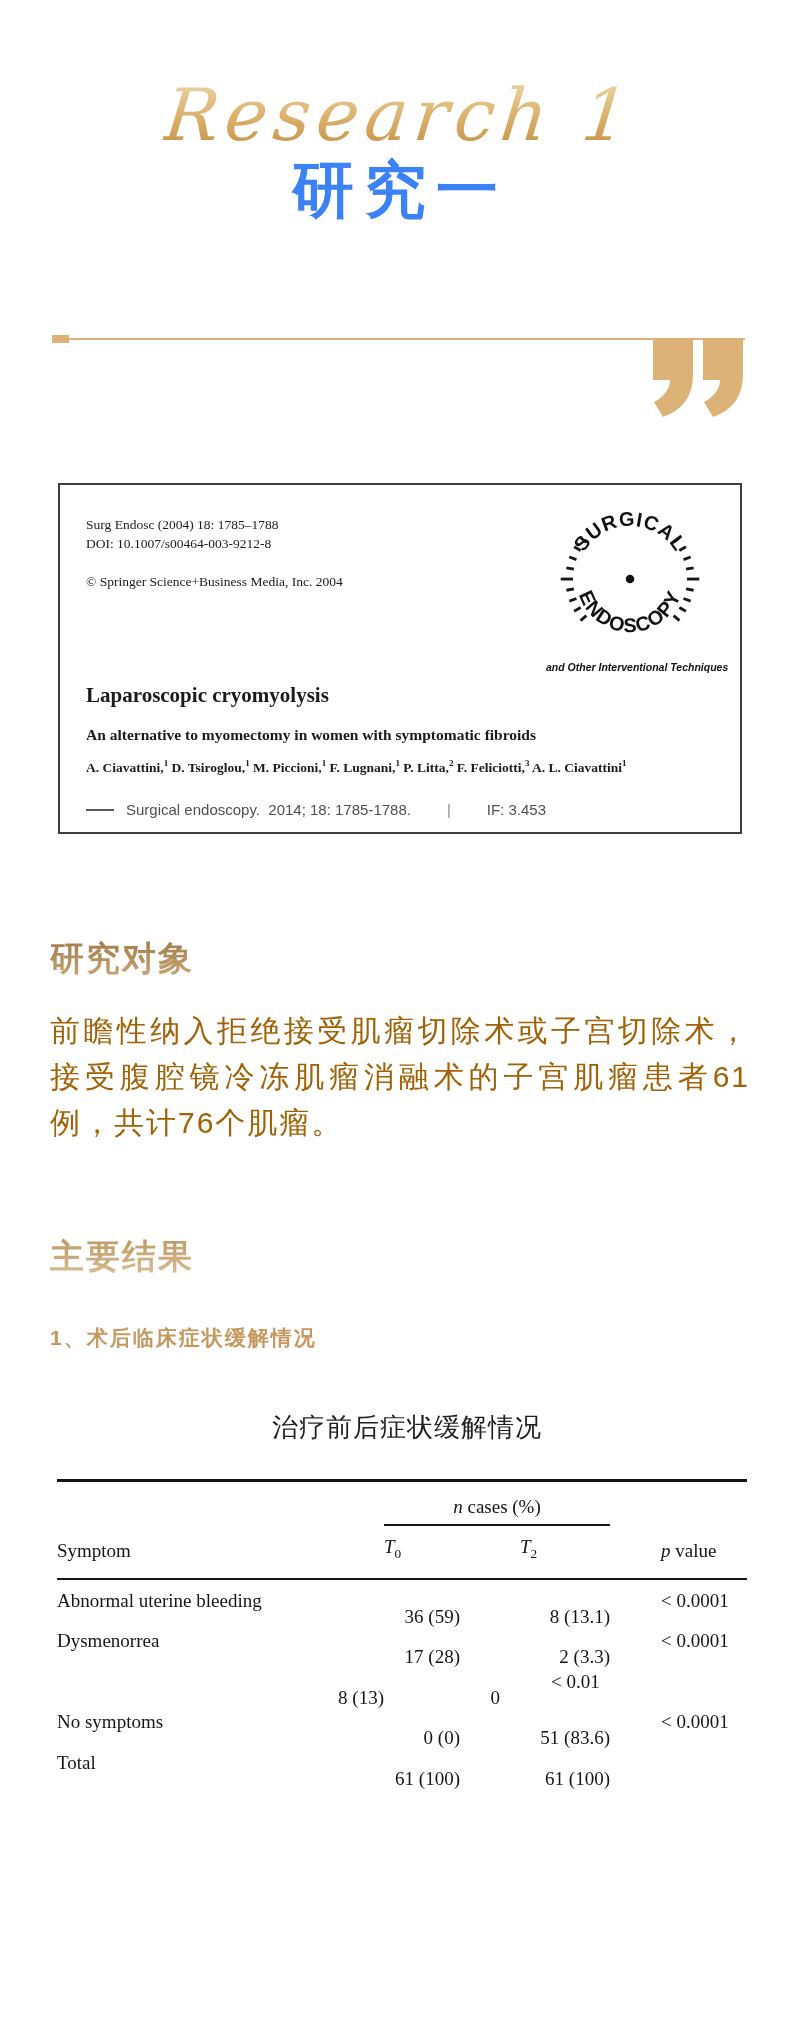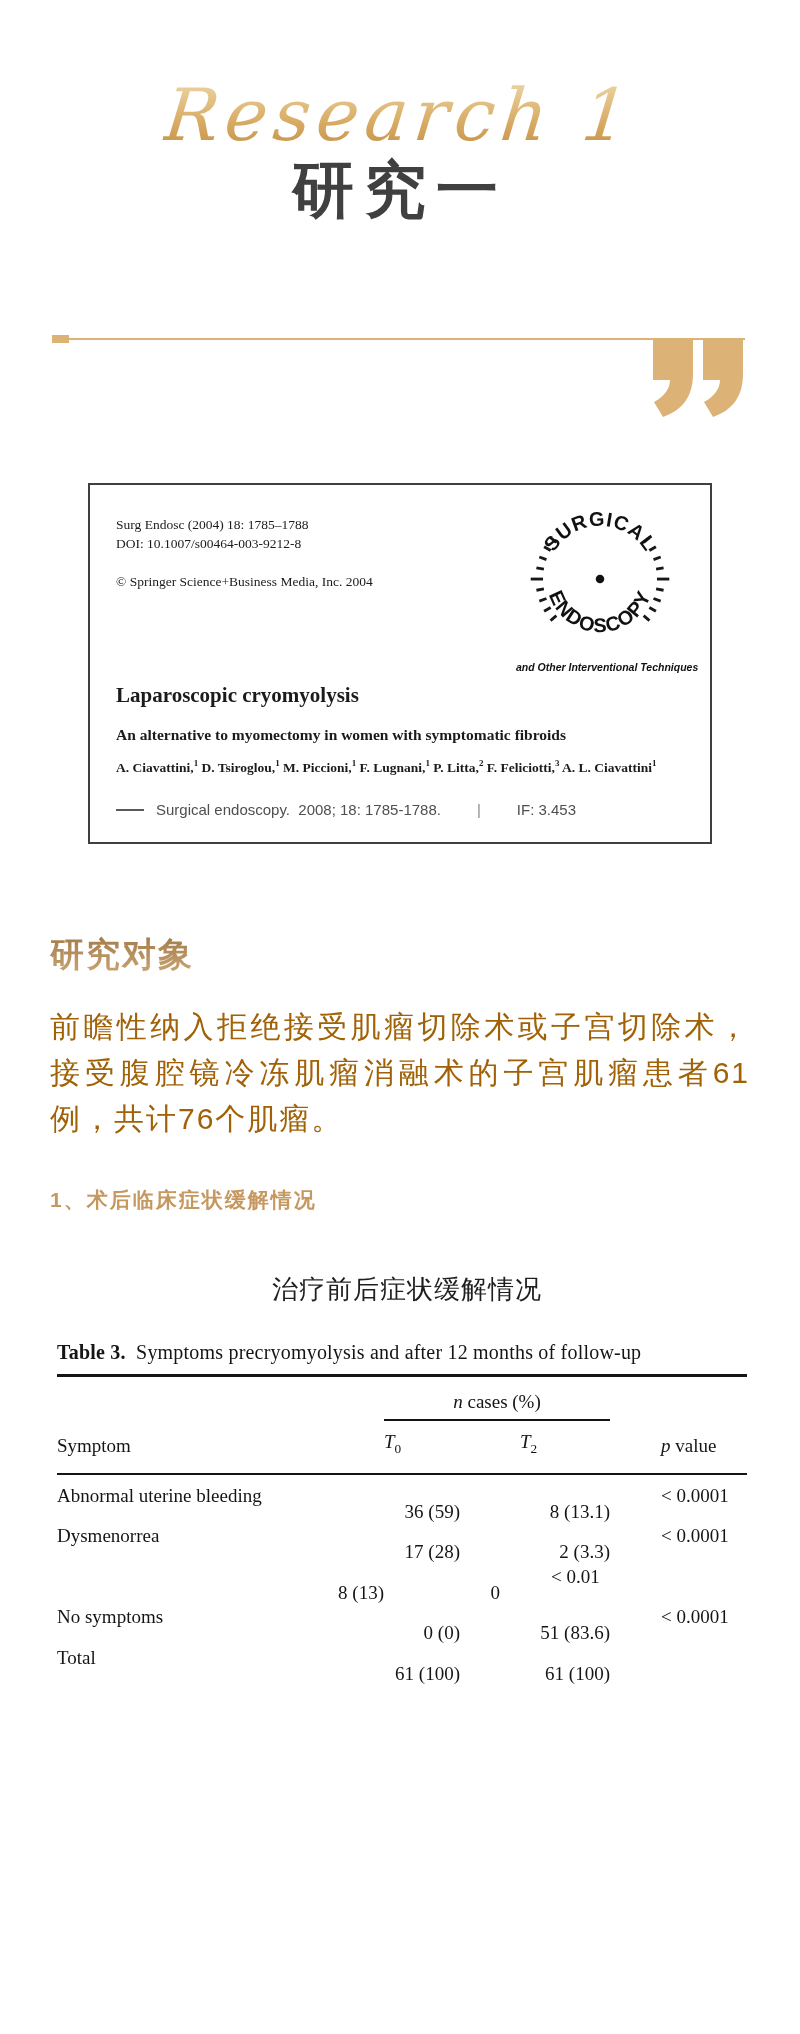--- a/index.html
+++ b/index.html
@@ -11,33 +11,33 @@
     font-family:"DejaVu Serif","Liberation Serif",serif;
     font-style:italic; font-weight:400;
     font-size:72px; line-height:1.05; letter-spacing:6px;
     background:linear-gradient(180deg,#eed7a9 0%,#d9ae67 55%,#c38d42 100%);
     -webkit-background-clip:text; background-clip:text; color:transparent;
     display:inline-block; transform:skewX(-6deg);
   }
   .cn-title {
     font-family:"Liberation Serif","DejaVu Serif",serif;
     font-weight:700; font-size:62px; line-height:1.05;
-    color:#404040; letter-spacing:10px; margin-top:4px;
+    color:#3b82f6; letter-spacing:10px; margin-top:4px;
   }
 
   
   .divider { position:relative; margin:112px 55px 0 52px; height:8px; }
   .divider .sq { position:absolute; left:0; top:0; width:17px; height:8px; background:#dcb276; }
   .divider .ln { position:absolute; left:17px; right:0; top:3px; height:2px; background:#dcb276; }
   .divider .quotes { position:absolute; right:0; top:3px; width:94px; height:80px; }
 
   
   .card {
-    width:624px; margin:140px auto 4px; box-sizing:border-box;
-    border:2px solid #3f3f3f; padding:22px 26px 24px 26px;
+    width:684px; margin:140px auto 18px; box-sizing:border-box;
+    border:2px solid #3f3f3f; padding:22px 26px 14px 26px;
     font-family:"Liberation Serif","DejaVu Serif",serif; color:#1b1b1b;
   }
   .card-top { display:flex; justify-content:space-between; }
   .meta { font-size:13.5px; line-height:1.45; padding-top:8px; }
   .meta .copyright { margin-top:18px; }
   .logo-col { width:168px; text-align:center; margin-top:-2px; }
   .logo-col svg { width:152px; height:150px; }
   .tagline {
     font-family:"Liberation Sans","DejaVu Sans",sans-serif;
     font-weight:700; font-style:italic; font-size:10.5px; color:#111;
@@ -160,39 +160,39 @@
         </text>
       </svg>
       <div class="tagline">and Other Interventional Techniques</div>
     </div>
   </div>
   <div class="p-title">Laparoscopic cryomyolysis</div>
   <div class="p-sub">An alternative to myomectomy in women with symptomatic fibroids</div>
   <div class="p-authors"><span>A. Ciavattini,</span><sup>1</sup><span> D. Tsiroglou,</span><sup>1</sup><span> M. Piccioni,</span><sup>1</sup><span> F. Lugnani,</span><sup>1</sup><span> P. Litta,</span><sup>2</sup><span> F. Feliciotti,</span><sup>3</sup><span> A. L. Ciavattini</span><sup>1</sup></div>
   <div class="cite">
     <span class="dash"></span>
-    <span>Surgical endoscopy.  2008; 18: 1785-1788.</span>
+    <span>Surgical endoscopy.  2014; 18: 1785-1788.</span>
     <span class="pipe">|</span>
     <span>IF: 3.453</span>
   </div>
 </div>
 
 <div class="section">
   <div class="gold-heading subjects">研究对象</div>
   <div class="body-par">前瞻性纳入拒绝接受肌瘤切除术或子宫切除术，接受腹腔镜冷冻肌瘤消融术的子宫肌瘤患者61例，共计76个肌瘤。</div>
 </div>
 
 <div class="section">
+  <div class="gold-heading results">主要结果</div>
   <div class="sub-heading">1、术后临床症状缓解情况</div>
 </div>
 
 <div class="table-caption">治疗前后症状缓解情况</div>
 
 <div class="jtable">
-  <div class="ttl"><span class="bd">Table 3.</span><span>  Symptoms precryomyolysis and after 12 months of follow-up</span></div>
   <div class="rule-thick"></div>
 
   <div class="grid group-row">
     <div></div>
     <div class="group-span"><span class="it">n</span><span> cases (%)</span></div>
     <div></div>
   </div>
 
   <div class="grid head-row">
     <div>Symptom</div>

